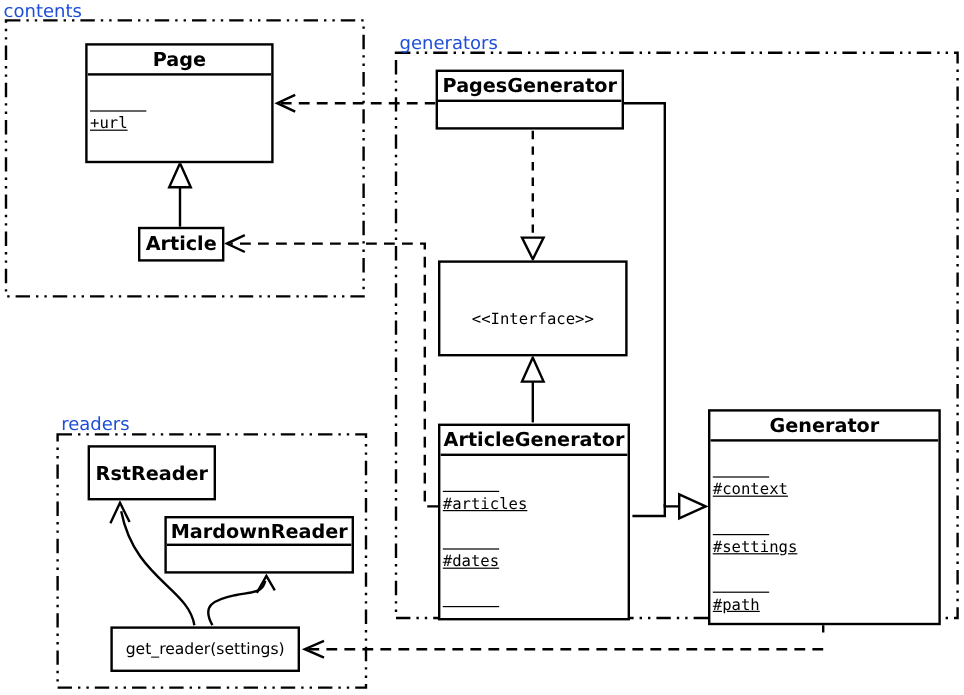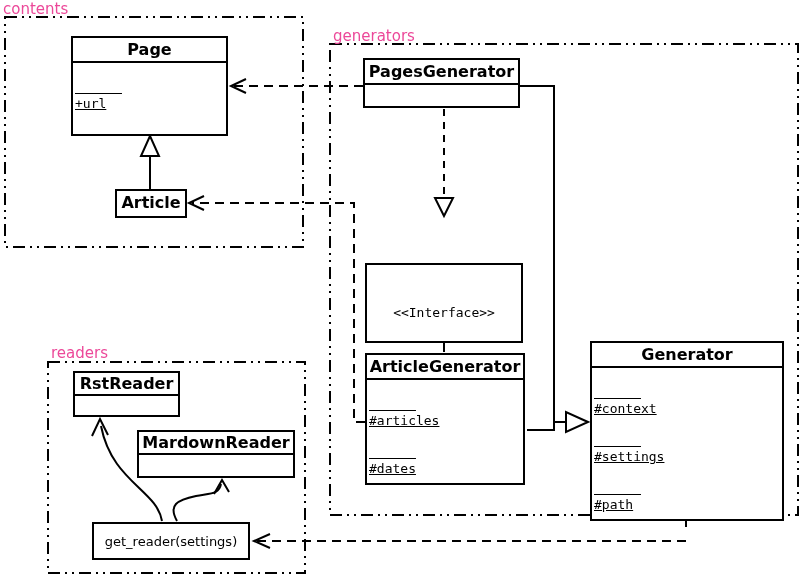--- a/index.html
+++ b/index.html
@@ -2,21 +2,21 @@
 <html><head>
 <meta charset="utf-8">
 <style>
   html,body{margin:0;padding:0;background:#ffffff;}
   .stage{
     position:relative;width:803px;height:579px;background:#ffffff;
     font-family:"DejaVu Sans",sans-serif;color:#000;overflow:hidden;
   }
   svg.layer{position:absolute;left:0;top:0;width:803px;height:579px;}
   .pkg-label{
-    position:absolute;font-size:15px;line-height:17px;color:#ec4899;
+    position:absolute;font-size:15px;line-height:17px;color:#1d4ed8;
     font-family:"DejaVu Sans",sans-serif;white-space:pre;
   }
   .cls{
     position:absolute;background:#ffffff;border:2px solid #000;
     box-sizing:border-box;display:flex;flex-direction:column;overflow:hidden;
   }
   .cls .title{
     font-family:"DejaVu Sans",sans-serif;font-weight:bold;font-size:16px;
     line-height:19px;text-align:center;padding:2px 2px;white-space:pre;
   }
@@ -118,29 +118,29 @@
     <div class="title">Article</div>
   </div>
 
   <div class="cls" style="left:363px;top:58px;width:157px;height:50px;">
     <div class="title tdiv">PagesGenerator</div>
     <div class="comp">
       
     </div>
   </div>
 
-  <div class="cls" style="left:365px;top:217px;width:158px;height:80px;margin-top:46px;">
+  <div class="cls" style="left:365px;top:217px;width:158px;height:80px;">
     <div class="title tdiv" style="padding:2px 2px 1px;">
       <div class="stereo">&lt;&lt;Interface&gt;&gt;</div>
       
     </div>
 
   </div>
 
-  <div class="cls" style="left:365px;top:353px;width:160px;height:132px;">
+  <div class="cls" style="left:365px;top:353px;width:160px;height:164px;">
     <div class="title tdiv">ArticleGenerator</div>
     <div class="comp">
       <div>#articles</div>
       <div>#dates</div>
       
       
     </div>
 
   </div>
 
@@ -151,21 +151,21 @@
       <div>#settings</div>
       <div>#path</div>
       
       
       
     </div>
 
   </div>
 
   <div class="cls" style="left:73px;top:371px;width:107px;height:46px;">
-    <div class="title tdiv" style="padding:1px 2px;">RstReader</div>
+    <div class="title tdiv" style="padding:12px 2px;">RstReader</div>
     <div class="comp">
       
     </div>
   </div>
 
   <div class="cls" style="left:137px;top:430px;width:158px;height:48px;">
     <div class="title tdiv" style="padding:1px 2px;">MardownReader</div>
     <div class="comp">
       
     </div>

